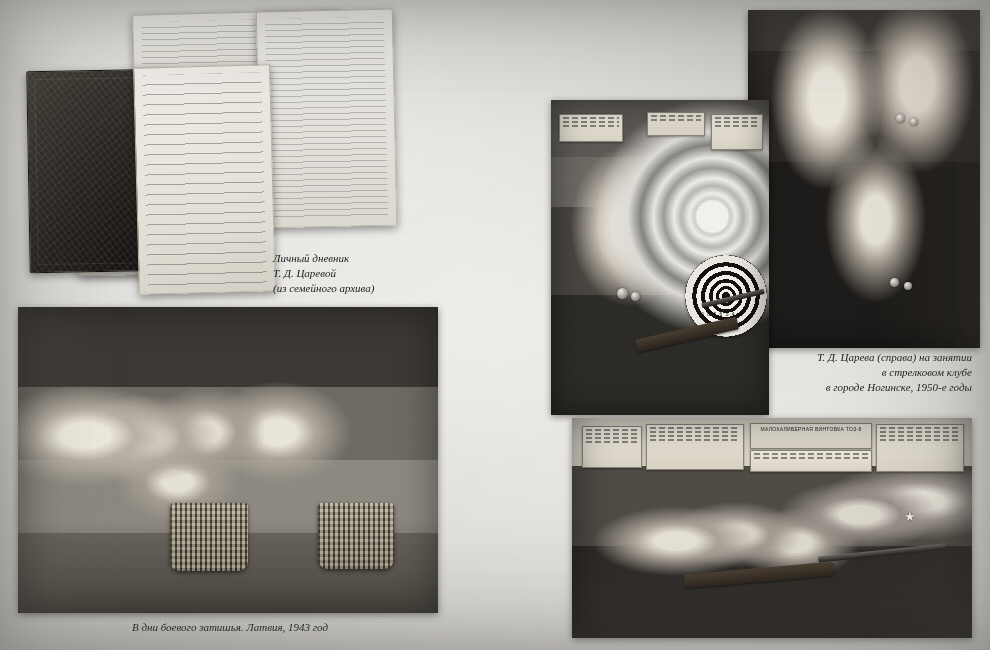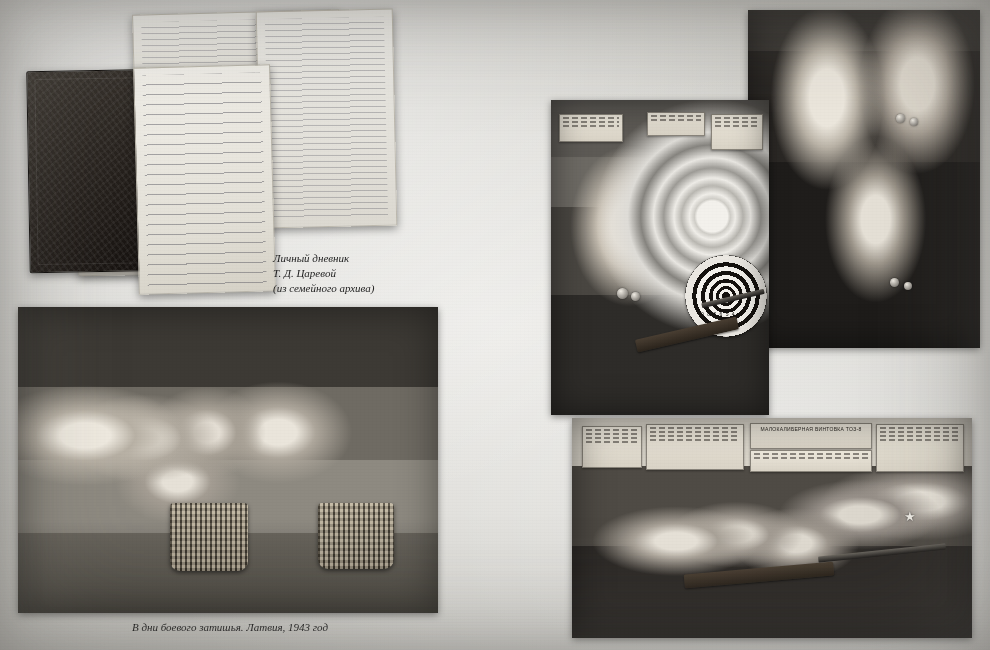--- a/index.html
+++ b/index.html
@@ -333,20 +333,23 @@
 
     <div class="rifle" style="left:84px; top:228px; width:104px; height:13px; transform: rotate(-13deg);"></div>
     <div class="barrel" style="left:150px; top:196px; width:64px; height:5px; transform: rotate(-13deg);"></div>
 
     <div class="medal" style="left:66px; top:188px; width:11px; height:11px;"></div>
     <div class="medal" style="left:80px; top:192px; width:9px; height:9px;"></div>
 
     <div style="position:absolute; inset:0; box-shadow: inset 0 0 34px rgba(0,0,0,.5);"></div>
   </div>
 
+  <div class="caption right" style="left:760px; top:350px; width:212px;">Т. Д. Царева (справа) на занятии
+в стрелковом клубе
+в городе Ногинске, 1950-е годы</div>
 
   <div class="photo" id="ph-field" style="left:18px; top:307px; width:420px; height:306px;">
     <div class="bw" id="ph-field-img"></div>
     <div class="grass"></div>
     <div class="basket" style="left:152px; top:196px; width:78px; height:68px;"></div>
     <div class="basket" style="left:300px; top:196px; width:76px; height:66px;"></div>
     <div style="position:absolute; inset:0; box-shadow: inset 0 0 40px rgba(0,0,0,.45);"></div>
   </div>
 
   <div class="caption center" style="left:70px; top:620px; width:320px; font-style: italic;">В дни боевого затишья. Латвия, 1943 год</div>

